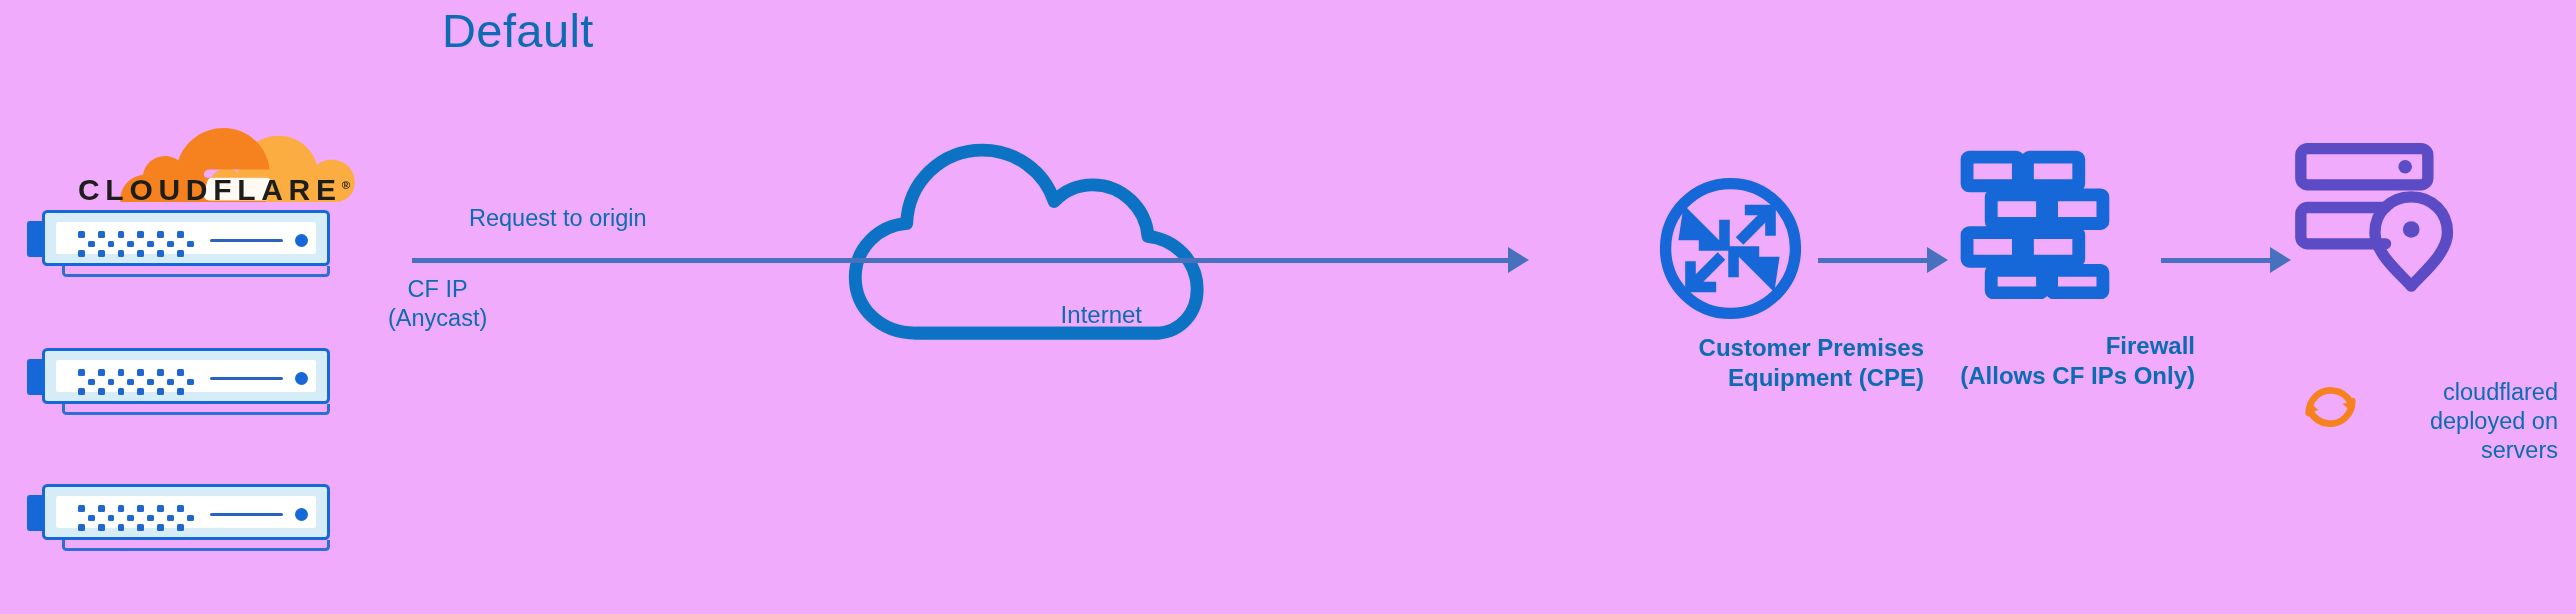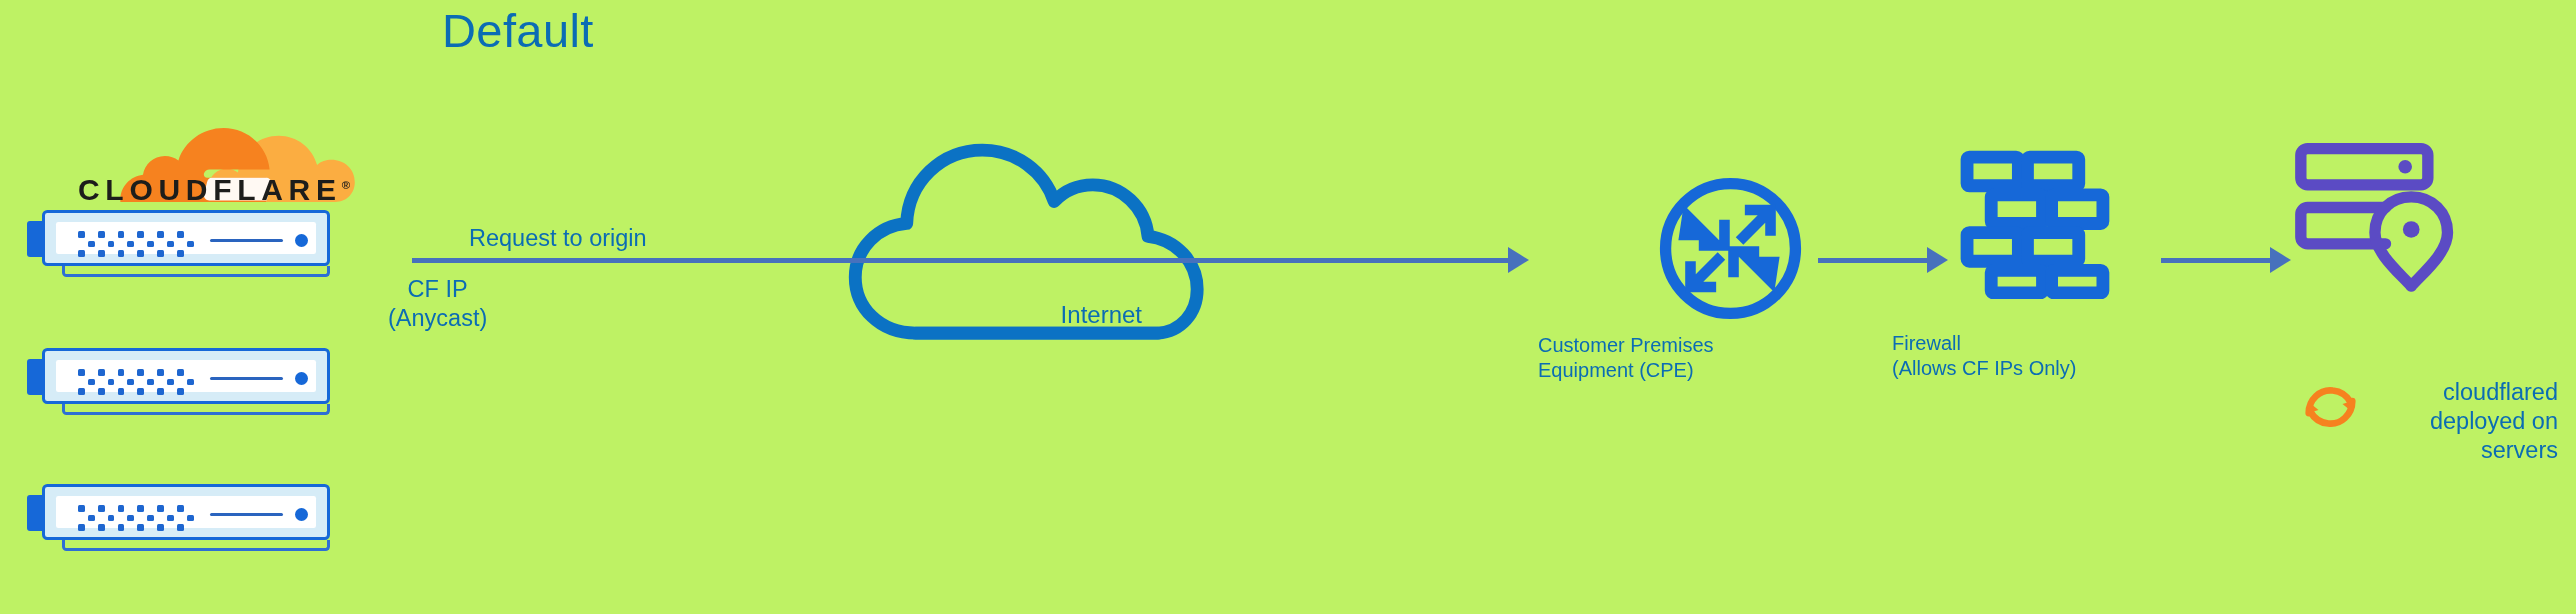--- a/index.html
+++ b/index.html
@@ -7,21 +7,21 @@
     padding: 0;
     background: #ffffff;
   }
   body {
     font-family: "Liberation Sans", sans-serif;
   }
   #canvas {
     position: relative;
     width: 2576px;
     height: 614px;
-    background: #bef264;
+    background: #f0abfc;
     overflow: hidden;
   }
   .abs { position: absolute; }
 
   
   #diagram-title {
     left: 442px;
     top: 3px;
     font-size: 47px;
     color: #0b6cb4;
@@ -104,21 +104,21 @@
     border-radius: 50%;
   }
 
   
   .flow-label {
     color: #0b6cb4;
     font-size: 23.5px;
     white-space: nowrap;
     line-height: 1.22;
   }
-  #request-to-origin-label { left: 469px; top: 224px; }
+  #request-to-origin-label { left: 469px; top: 204px; }
   #cf-ip-label { left: 388px; top: 275px; text-align: center; }
 
   
   .conn-line {
     height: 5.3px;
     background: #4771bd;
     top: 258px;
   }
   .conn-head {
     top: 247px;
@@ -146,23 +146,24 @@
 
   
   #cpe-icon      { left: 1648px; top: 173px; width: 165px; height: 151px; }
   #firewall-icon { left: 1958px; top: 148px; width: 160px; height: 151px; }
   #origin-icon   { left: 2293px; top: 141px; width: 182px; height: 155px; }
   #cloudflared-icon { left: 2301px; top: 380px; width: 59px; height: 54px; }
 
   
   .node-label {
     color: #0b6cb4;
-    font-size: 20px;
+    font-size: 24px;
     line-height: 1.24;
-    text-align: left;
+    text-align: right;
+    font-weight: bold;
   }
   #cpe-label      { left: 1538px; top: 333px; width: 386px; }
   #firewall-label { left: 1892px; top: 331px; width: 303px; }
   #origin-label   { left: 2255px; top: 331px; width: 257px; }
   #cloudflared-label {
     left: 2369px; top: 378px;
     width: 189px;
     color: #0b6cb4;
     font-size: 23.5px;
     line-height: 1.23;

